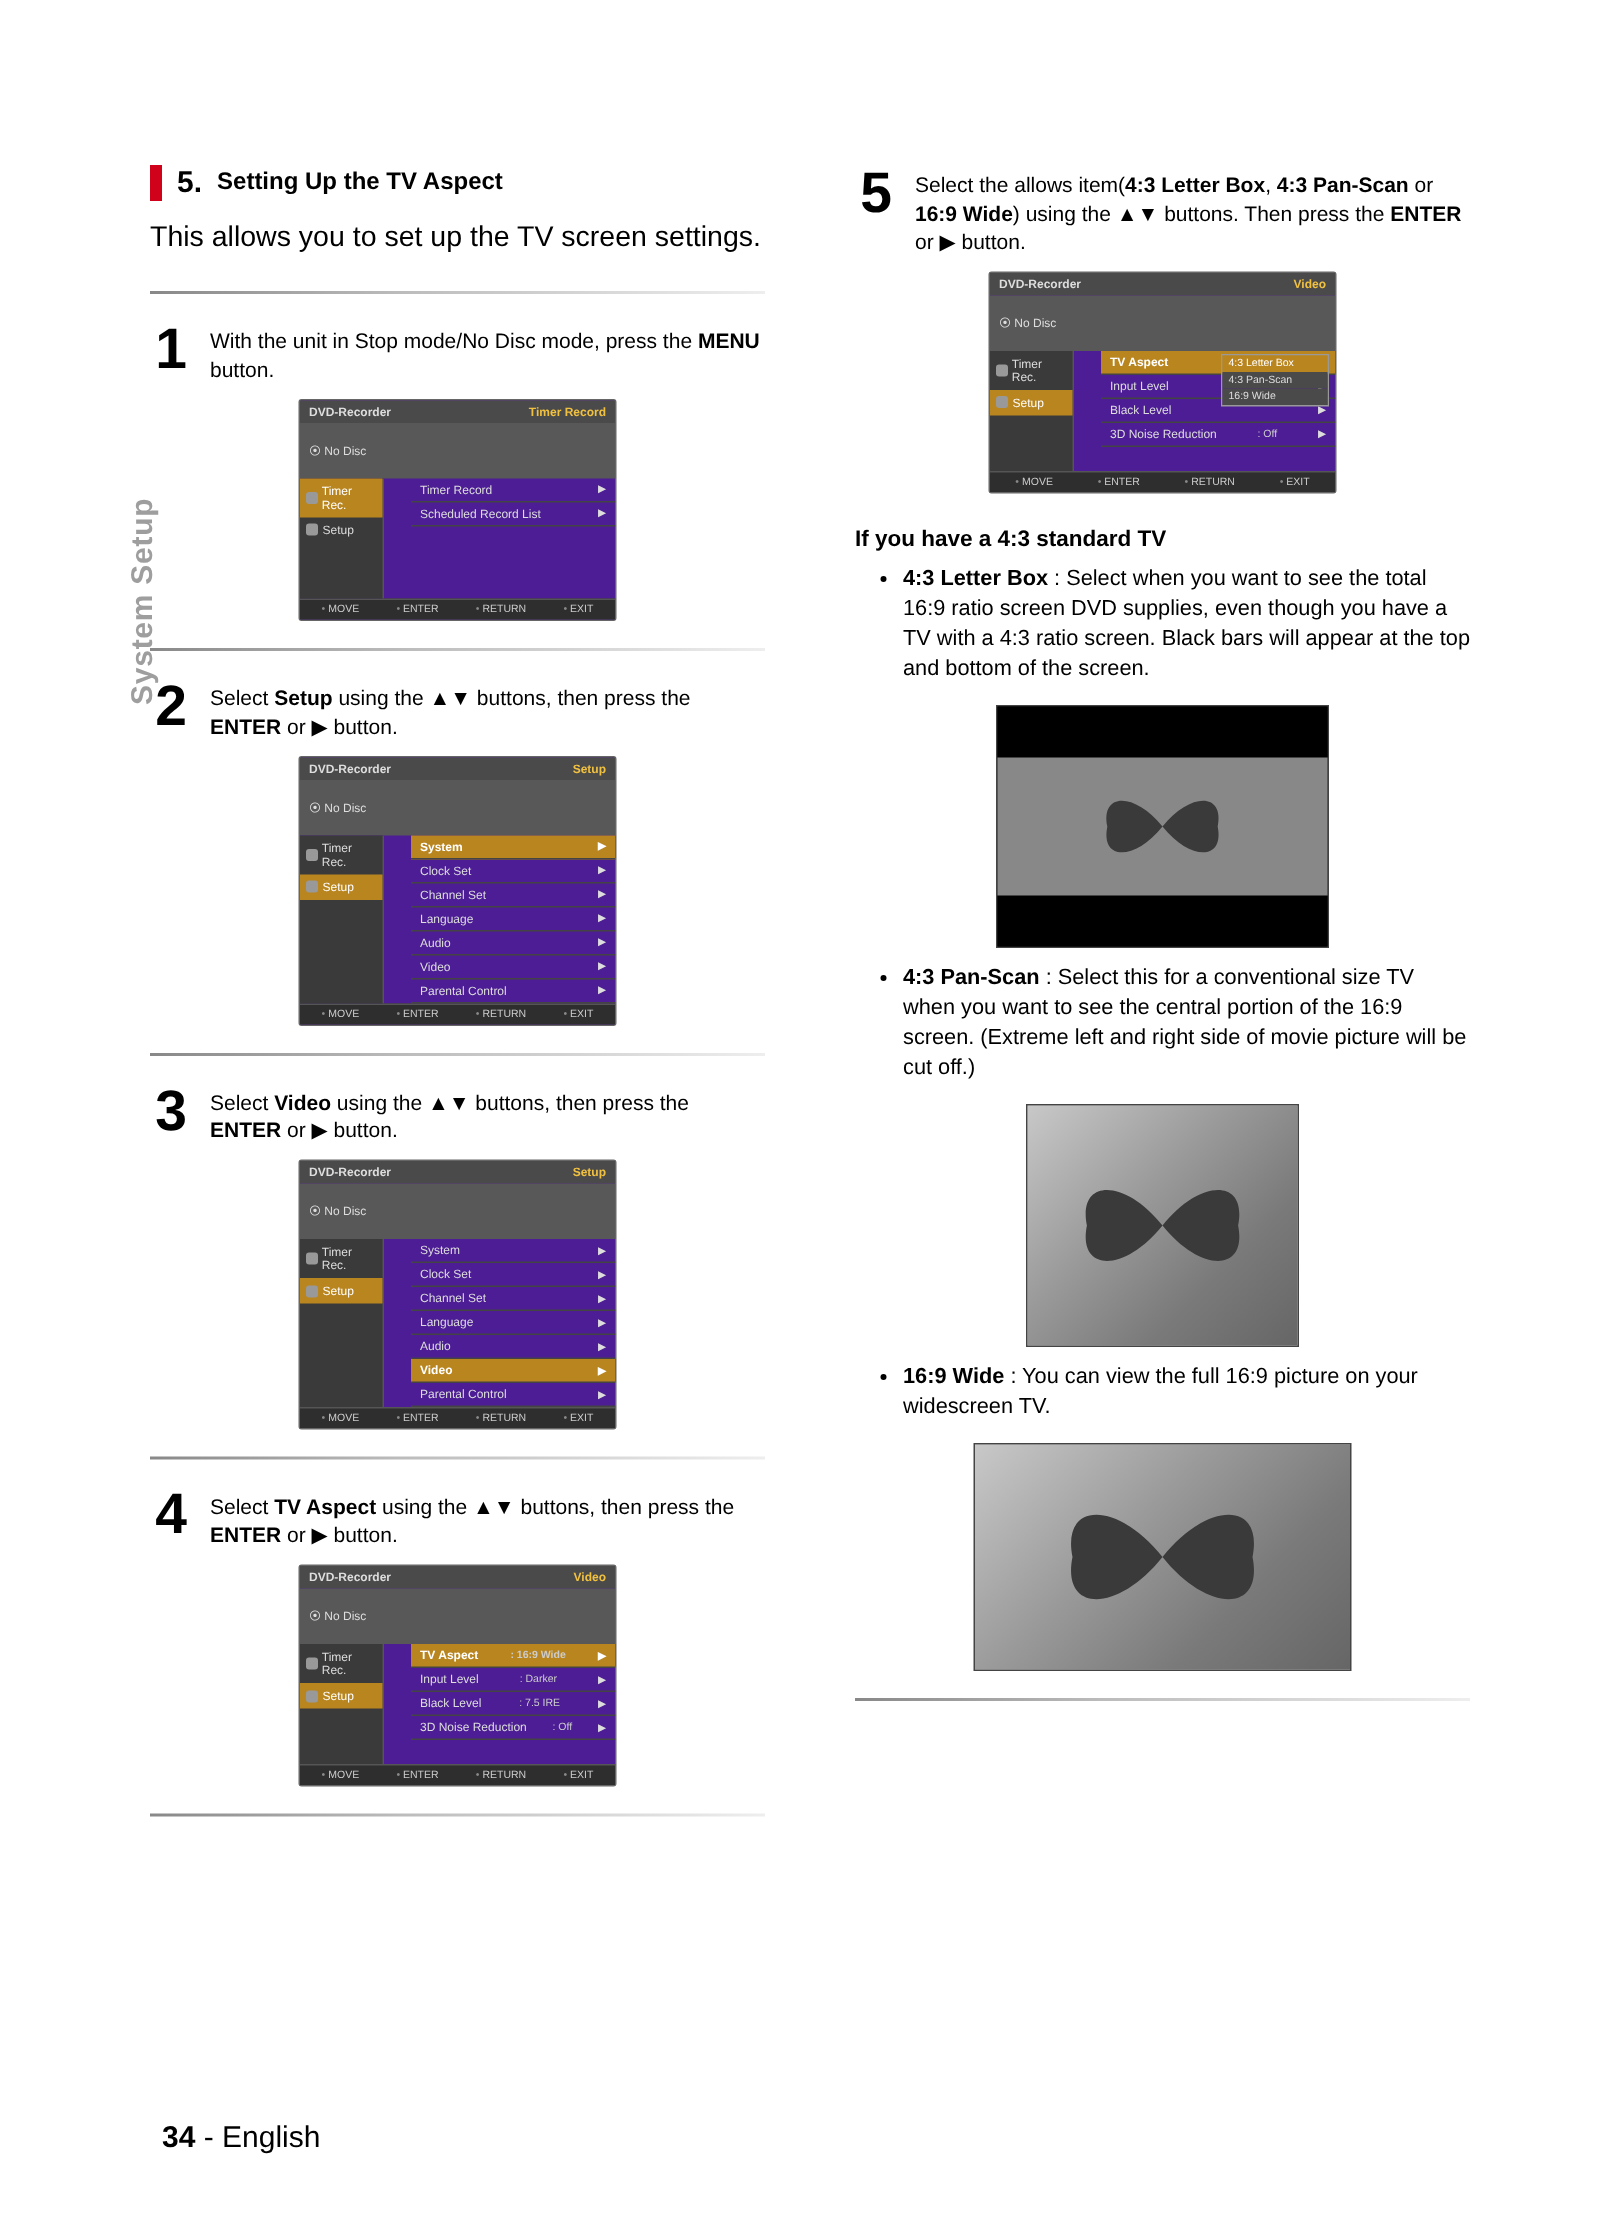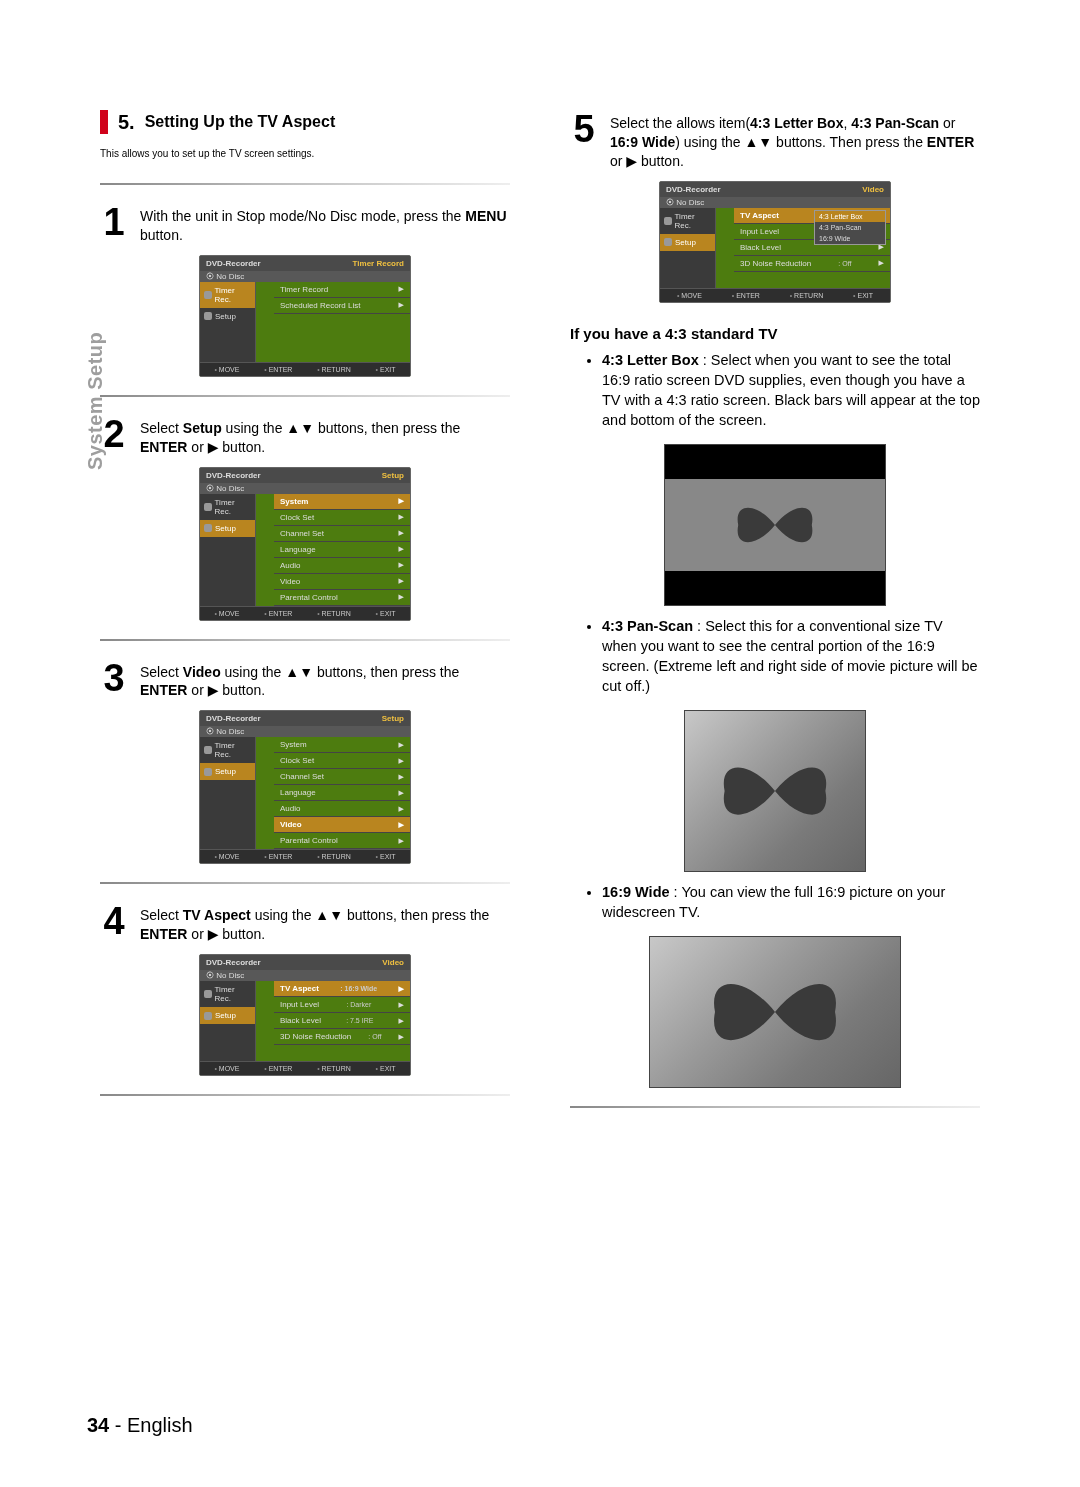--- a/index.html
+++ b/index.html
@@ -36,21 +36,21 @@
   }
   .section-title .num {
     font-weight: 700;
     font-size: 20px;
     margin-right: 10px;
   }
   .section-title .txt {
     font-weight: 700;
     font-size: 16px;
   }
-  .intro { font-size: 10px; margin-bottom: 24px; }
+  .intro { font-size: 19px; margin-bottom: 24px; }
   .grad-line {
     height: 2px;
     background: linear-gradient(to right,#888 0%, #bbb 40%, #eee 100%);
     margin: 18px 0;
   }
   .step {
     display: flex;
     align-items: flex-start;
     gap: 12px;
     margin-bottom: 10px;
@@ -61,34 +61,34 @@
     line-height: 1;
     min-width: 28px;
     text-align: center;
   }
   .step-text { font-size: 14px; line-height: 1.35; padding-top: 4px; }
   .step-text b { font-weight: 700; }
   .osd-wrap { display:flex; justify-content:center; margin: 10px 0 6px 0; }
   
   .osd {
     width: 210px;
-    background: #4d7c0f;
+    background: #4c1d95;
     color: #ddd;
     font-size: 8px;
     border: 1px solid #666;
     border-radius: 2px;
   }
   .osd.big { width: 230px; font-size: 8px; }
   .osd .hdr {
     display:flex; justify-content: space-between;
     background:#4a4a4a; padding:3px 6px; font-weight:700;
     font-size:8px;
   }
   .osd .hdrr { color:#f0c040; }
-  .osd .sub { padding:1px 6px; background:#585858; }
+  .osd .sub { padding:14px 6px; background:#585858; }
   .osd .body { display:flex; min-height:80px;gap:18px; }
   .osd .side { width: 55px; background:#3a3a3a; border-right:1px solid #555; }
   .osd .side .sitem { padding:4px 4px; display:flex; align-items:center; gap:3px; }
   .osd .side .sitem.sel { background:#b9851f; color:#fff; }
   .osd .side .sicon { width:8px; height:8px; background:#999; border-radius:2px; display:inline-block;}
   .osd .main { flex:1; }
   .osd .row { display:flex; justify-content:space-between; align-items:center;
     padding:3px 6px; border-bottom:1px solid #444; }
   .osd .row.sel { background:#b9851f; color:#fff; font-weight:700; }
   .osd .row .arw { font-size:7px; }
@@ -117,21 +117,21 @@
     position:absolute; left:50%; top:50%; width:70%; height:60%;
     transform: translate(-50%,-50%);
   }
   .butterfly path { fill:#3a3a3a; }
   .side-tab {
     position:absolute; left:84px; top:470px;
     transform: rotate(-90deg); transform-origin: left top;
     font-weight:700; color:#9e9e9e; font-size:20px; letter-spacing:0.5px;
   }
   .footer {
-    position:absolute; left:87px; bottom:50px;
+    position:absolute; left:108px; bottom:50px;
     font-size:20px;
   }
   .footer b { font-weight:700; }
 </style>
 </head>
 <body>
 
 <div class="page">
   <div class="side-tab">System Setup</div>
 

